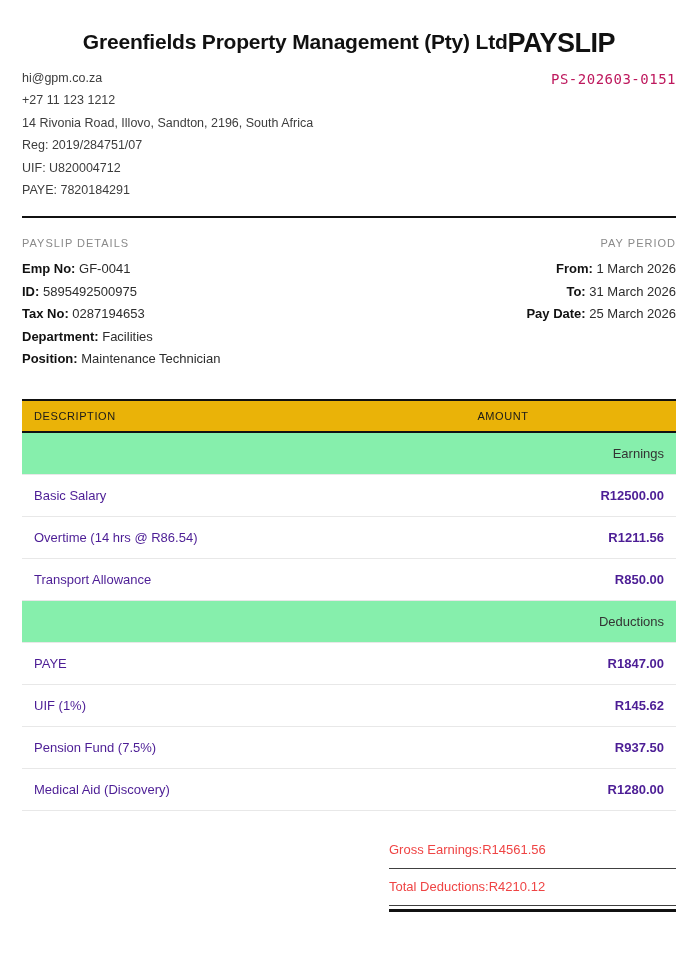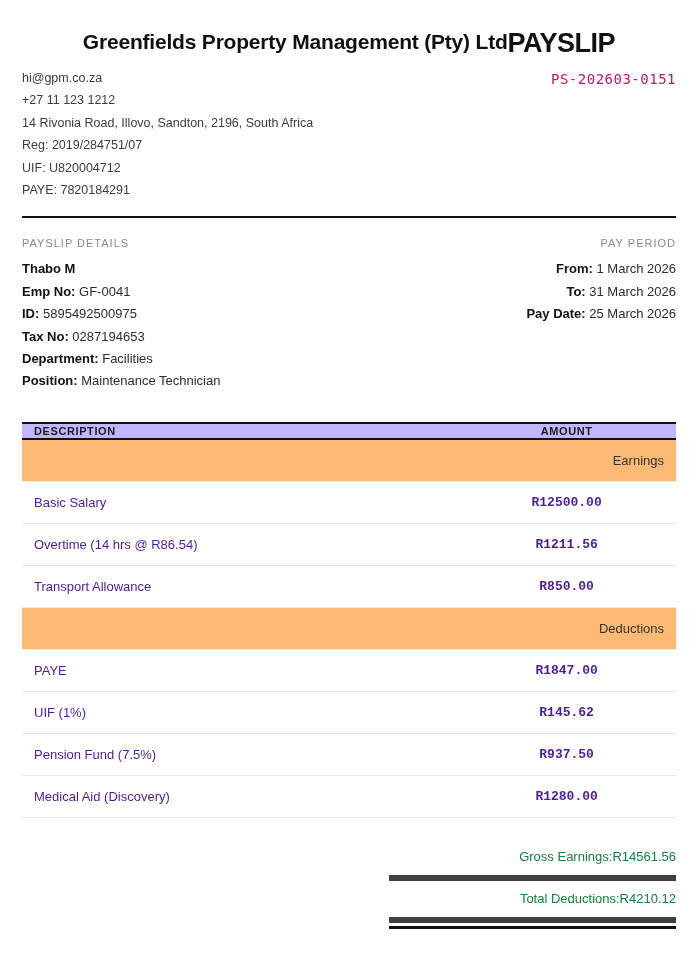--- a/index.html
+++ b/index.html
@@ -71,61 +71,60 @@
   .employee-name { font-weight: bold; color: #111; }
 
   
   table.pay-table {
     width: 100%;
     border-collapse: collapse;
     margin-top: 29px;
   }
   table.pay-table th {
     font-size: 11px;
-    font-weight: bold;
+    font-weight: normal;
     color: #1a1a1a;
     letter-spacing: 0.6px;
     text-align: left;
-    background: #c4b5fd;
+    background: #eab308;
     border-top: 2px solid #111;
     border-bottom: 2px solid #111;
-    padding: 1px 12px;
-  }
-  table.pay-table th.col-amt { text-align: center; }
+    padding: 9px 12px;
+  }
+  table.pay-table th.col-amt { text-align: left; }
   table.pay-table td {
     font-size: 13px;
     padding: 13px 12px;
     border-bottom: 1px solid #e8e8e8;
     color: #4c1d95;
   }
   tr.section-row td {
-    background: #fdba74;
+    background: #86efac;
     text-align: right;
     color: #333;
   }
   td.amt {
-    text-align: center;
-    font-weight: bold;
-    color: #111;
-    font-family: Liberation Mono, monospace;
+    text-align: right;
+    font-weight: bold;
+    color: #111;
   }
 
   
   .totals {
     width: 287px;
     margin-left: auto;
     margin-top: 21px;
   }
   .totals-row {
     display: flex;
-    justify-content: flex-end;
+    justify-content: flex-start;
     font-size: 13px;
-    color: #15803d;
+    color: #ef4444;
     padding: 10px 0 11px 0;
-    border-bottom: 6px solid #404040;
+    border-bottom: 1px solid #404040;
   }
   .totals-row:last-of-type { border-bottom: none; }
   .net-row {
     display: flex;
     justify-content: space-between;
     font-size: 18px;
     font-weight: bold;
     color: #111;
     border-top: 3px solid #111;
     margin-top: 3px;
@@ -152,21 +151,20 @@
       <div class="contact-line">PAYE: 7820184291</div>
     </div>
     <div class="doc-number">PS-202603-0151</div>
   </div>
 
   <hr class="divider">
 
   <div class="details-row">
     <div class="employee-col">
       <div class="section-label">PAYSLIP DETAILS</div>
-      <div class="detail-line employee-name">Thabo M</div>
       <div class="detail-line"><b>Emp No:</b><span> GF-0041</span></div>
       <div class="detail-line"><b>ID:</b><span> 5895492500975</span></div>
       <div class="detail-line"><b>Tax No:</b><span> 0287194653</span></div>
       <div class="detail-line"><b>Department:</b><span> Facilities</span></div>
       <div class="detail-line"><b>Position:</b><span> Maintenance Technician</span></div>
     </div>
     <div class="pay-period-col">
       <div class="section-label">PAY PERIOD</div>
       <div class="detail-line"><b>From:</b><span> 1 March 2026</span></div>
       <div class="detail-line"><b>To:</b><span> 31 March 2026</span></div>

